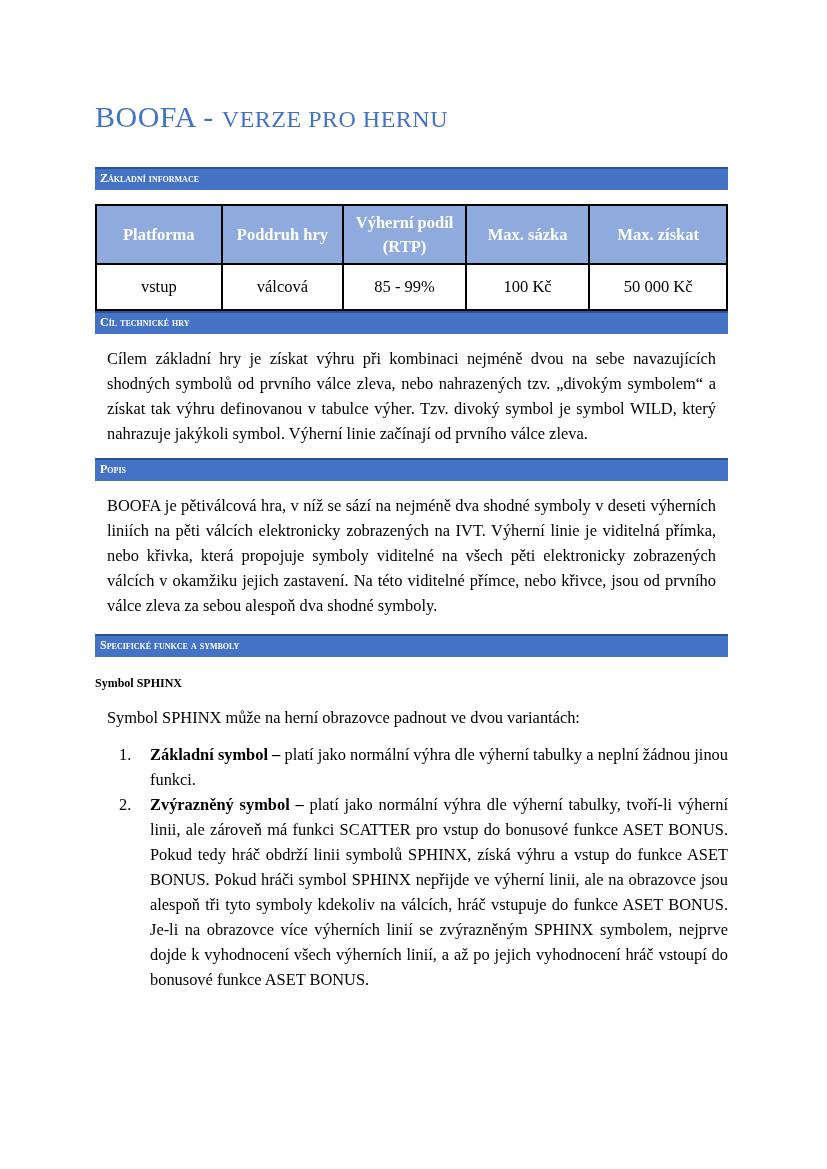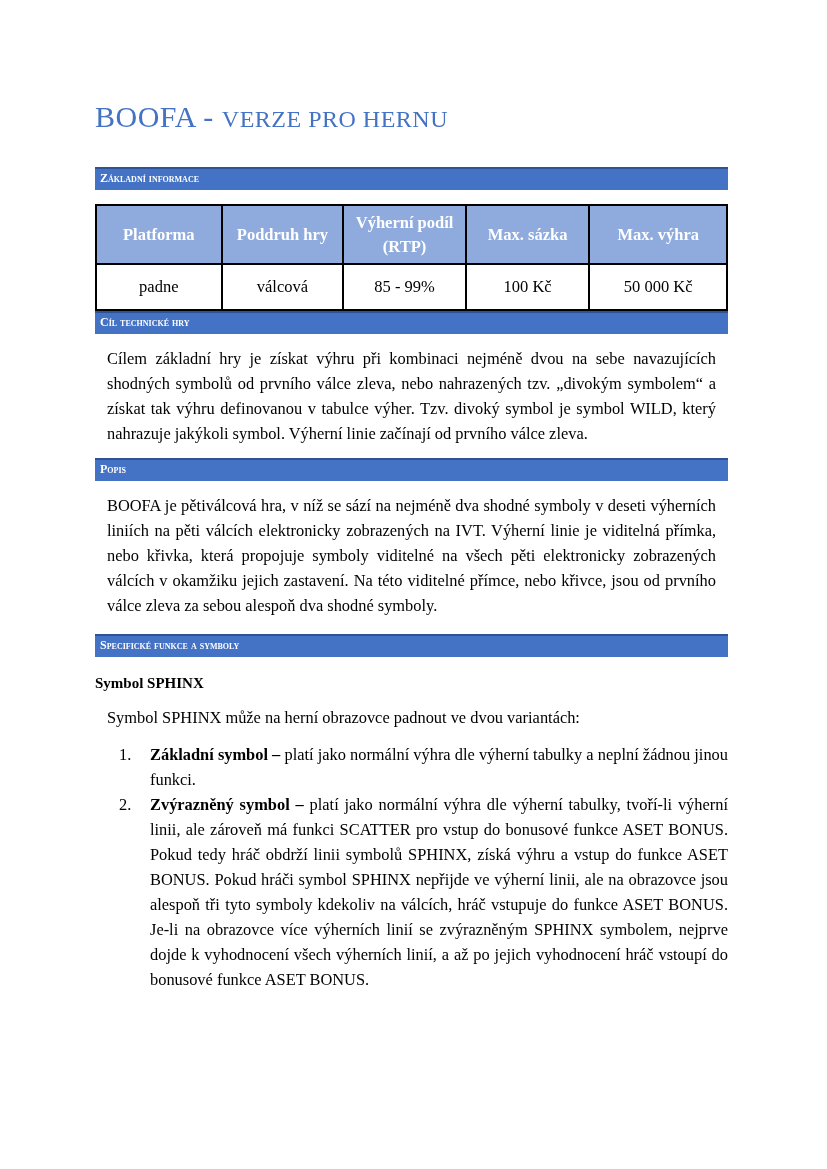--- a/index.html
+++ b/index.html
@@ -74,21 +74,21 @@
     line-height: 25px;
     text-align: justify;
     margin: 12px;
   }
   .after-bar { margin-top: 15px; }
   .popis-para { margin-top: 18px; }
 
   .subheading {
     margin-top: 16px;
     font-weight: bold;
-    font-size: 15px;
+    font-size: 12px;
     line-height: 20px;
   }
   .intro-line {
     margin-top: 21px;
     font-size: 16.4px;
     line-height: 25px;
     margin-bottom: 0;
     text-align: left;
   }
   .num-list { margin-top: 8px; }
@@ -125,26 +125,26 @@
           <col style="width:19.4%">
           <col style="width:19.6%">
           <col style="width:21.8%">
       </colgroup>
       <thead>
         <tr>
           <th>Platforma</th>
           <th>Poddruh hry</th>
           <th>Výherní podíl (RTP)</th>
           <th>Max. sázka</th>
-          <th>Max. výhra</th>
+          <th>Max. získat</th>
         </tr>
       </thead>
       <tbody>
         <tr>
-          <td>padne</td>
+          <td>vstup</td>
           <td>válcová</td>
           <td>85 - 99%</td>
           <td>100 Kč</td>
           <td>50 000 Kč</td>
         </tr>
       </tbody>
     </table>
 
     <div class="bar bar-cil">Cíl technické hry</div>
 

